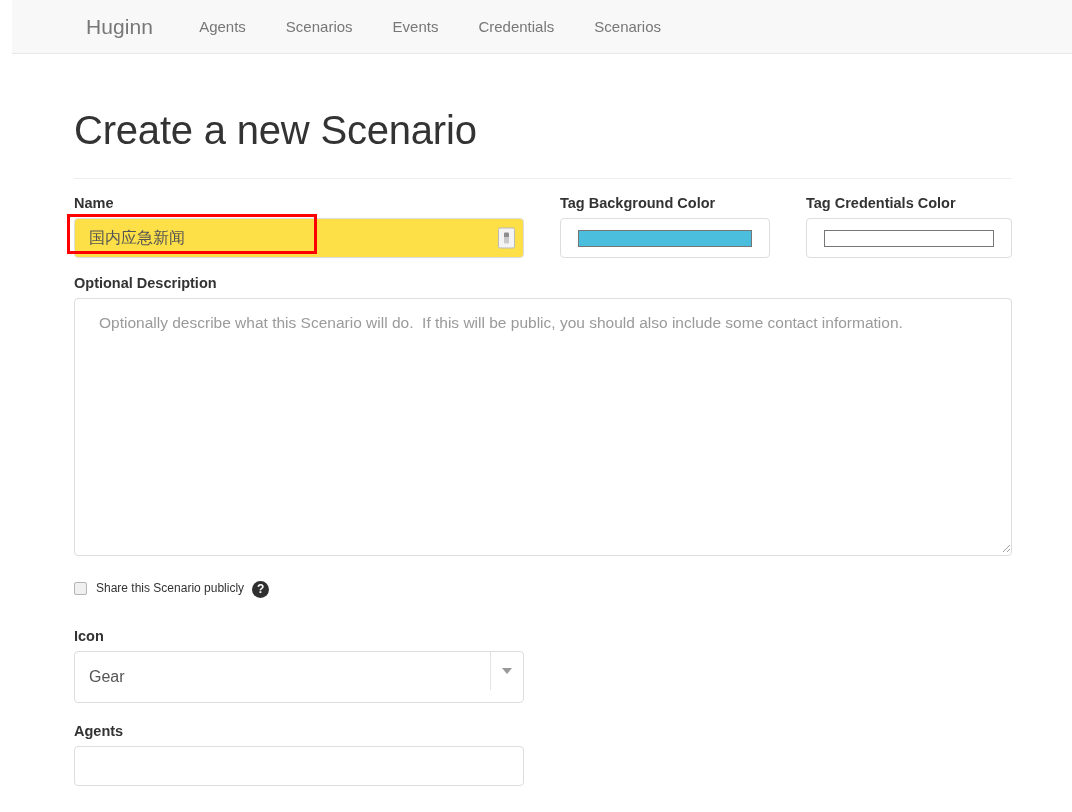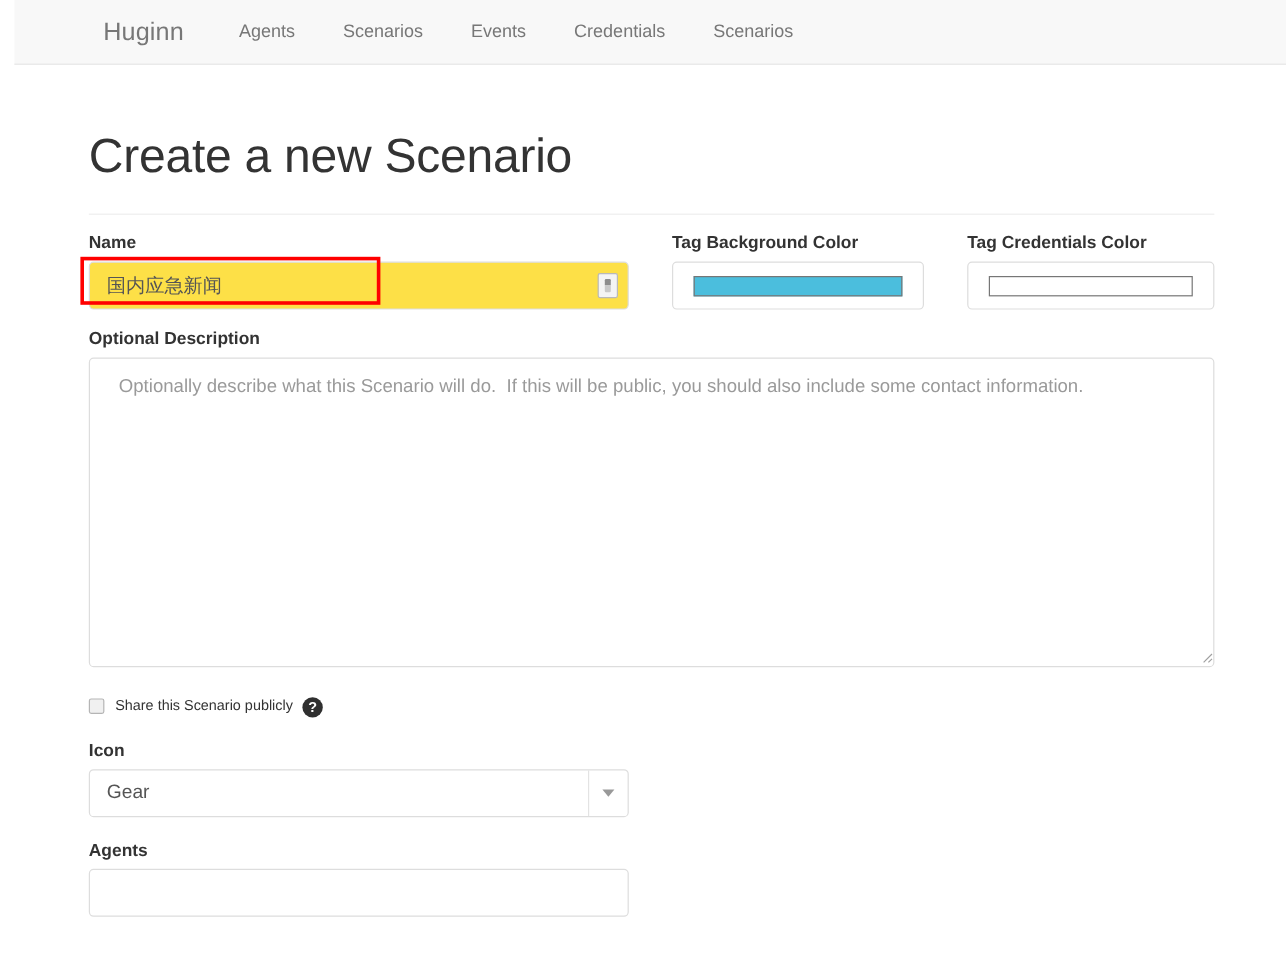--- a/index.html
+++ b/index.html
@@ -237,26 +237,26 @@
     color: #ffffff;
     font-size: 12px;
     font-weight: bold;
     line-height: 1;
     margin-left: 8px;
     position: relative;
     top: 1px;
   }
 
   .field-icon {
-    margin-top: 18px;
+    margin-top: 28px;
   }
   .select-wrap {
     position: relative;
     width: 450px;
-    height: 40px;
+    height: 52px;
     box-sizing: border-box;
     border: 1px solid #dddddd;
     border-radius: 4px;
     background: #ffffff;
     display: flex;
     align-items: center;
   }
   .select-value {
     font-size: 16px;
     color: #555555;

